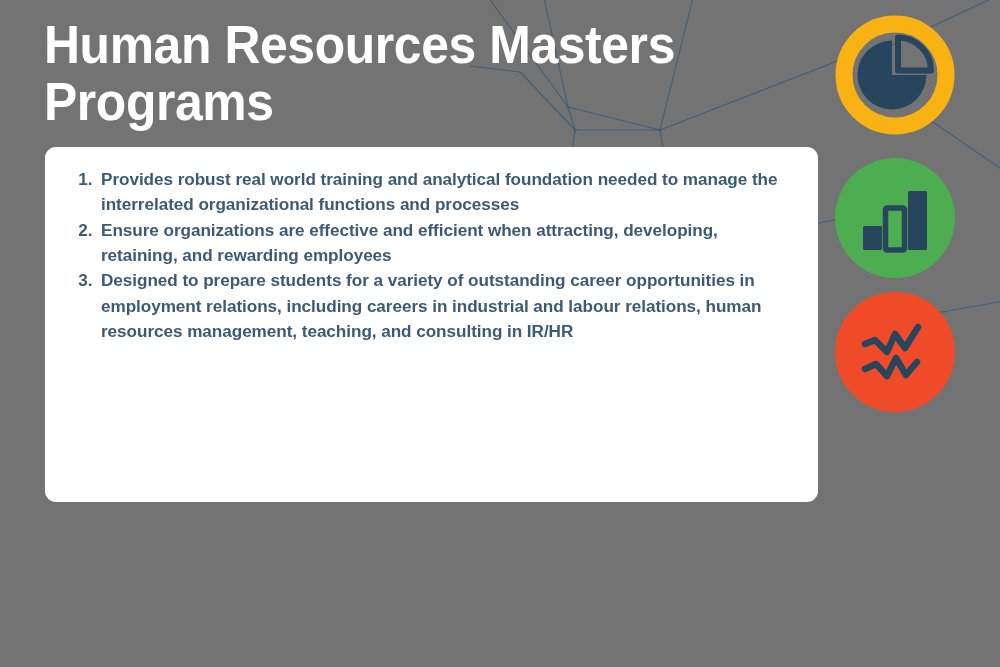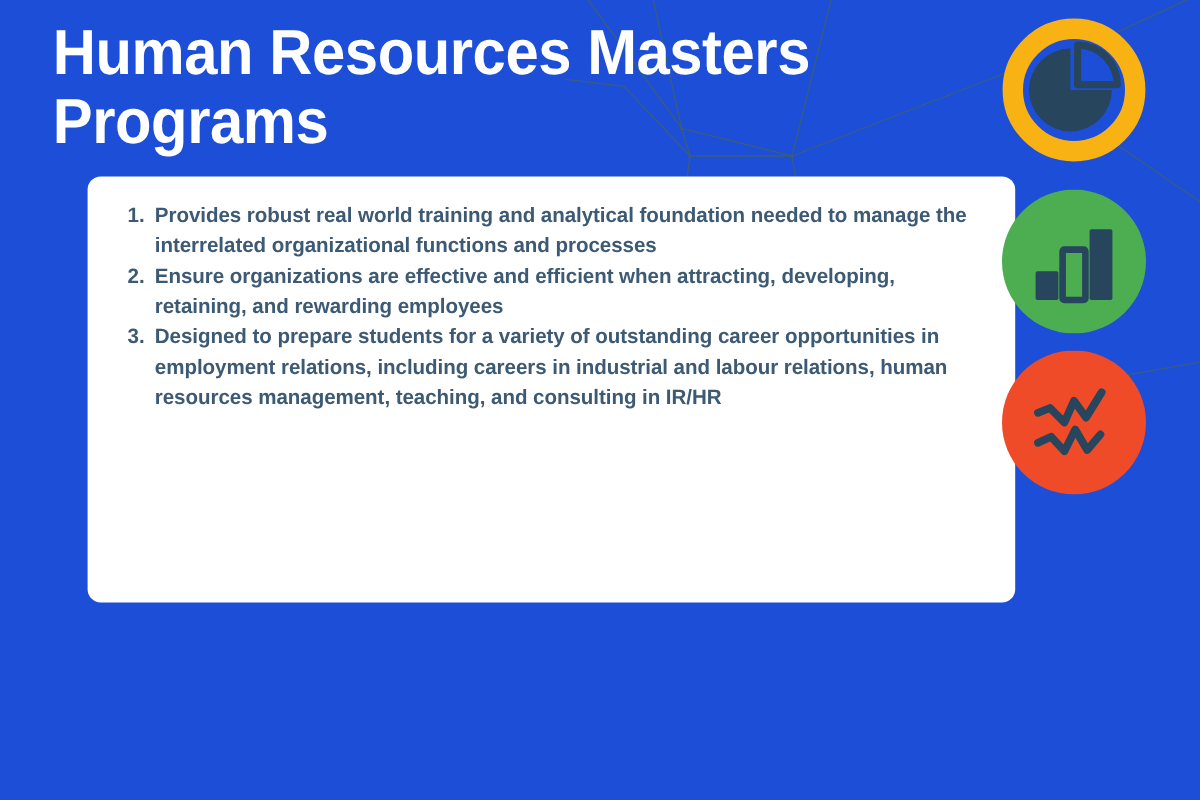--- a/index.html
+++ b/index.html
@@ -10,21 +10,21 @@
     width: 1000px;
     height: 667px;
     overflow: hidden;
     font-family: "Liberation Sans", sans-serif;
   }
 
   #slide {
     position: relative;
     width: 1000px;
     height: 667px;
-    background: #1d4ed8;
+    background: #737373;
     overflow: hidden;
   }
 
   
   #network {
     position: absolute;
     left: 0; top: 0;
     width: 1000px;
     height: 667px;
     pointer-events: none;
@@ -51,21 +51,20 @@
   #card {
     position: absolute;
     left: 45px;
     top: 147px;
     width: 773px;
     height: 355px;
     background: #ffffff;
     border-radius: 11px;
     box-sizing: border-box;
     padding: 20px 30px 20px 18px;
-    margin-left: 28px;
   }
 
   #bullet-list {
     margin: 0;
     padding: 0 0 0 38px;
     list-style: none;
     counter-reset: li;
   }
   #bullet-list li {
     position: relative;

